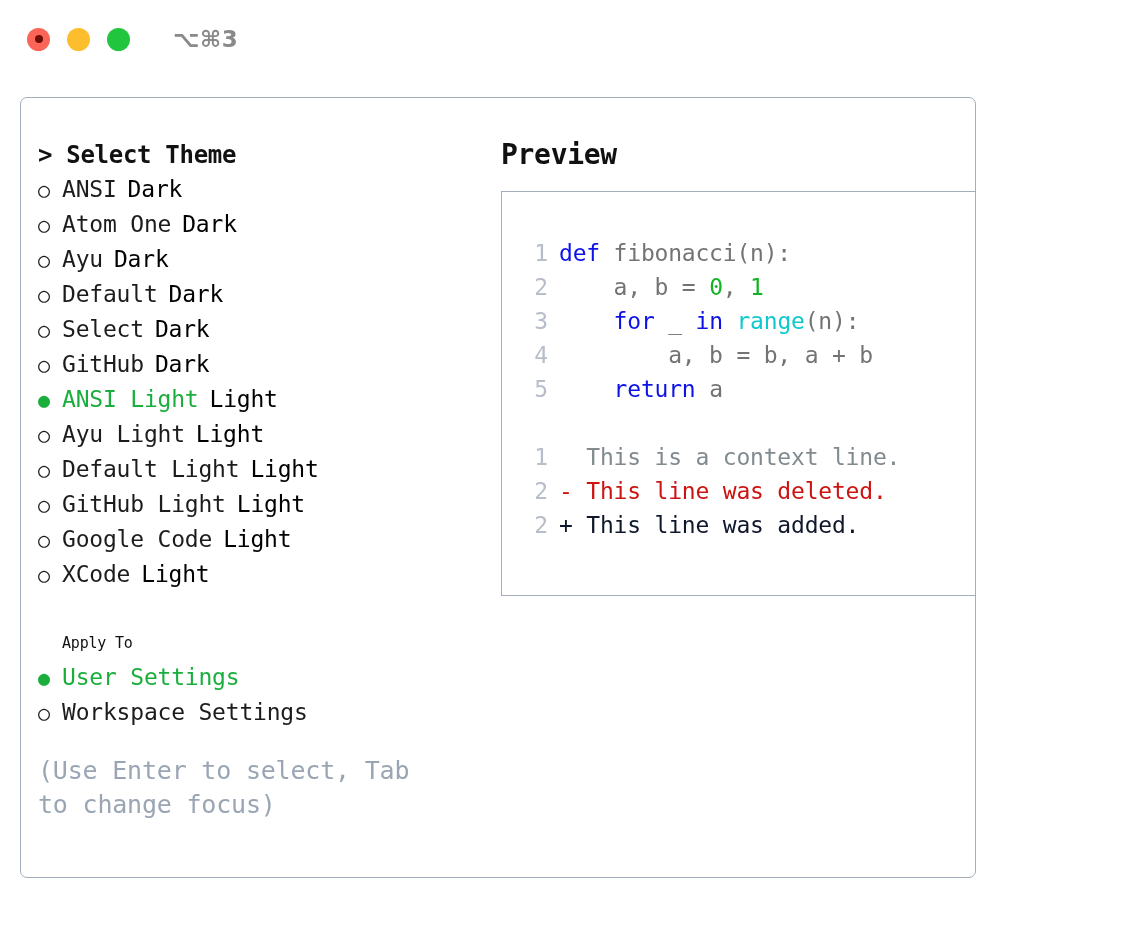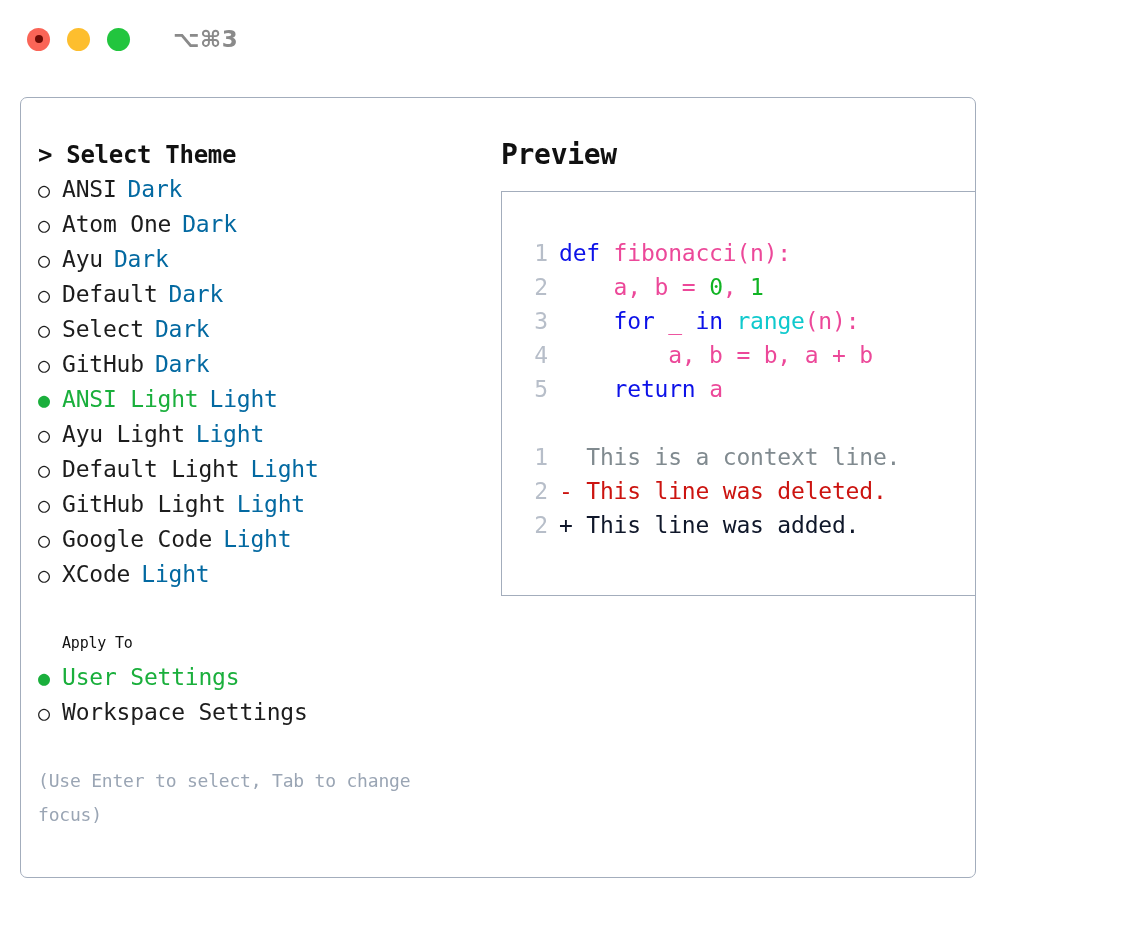--- a/index.html
+++ b/index.html
@@ -112,37 +112,37 @@
     width: 24px;
     flex: 0 0 24px;
     font-size: 20px;
     line-height: 34px;
   }
   .bullet-on  { color: #1aaf3c; }
   .bullet-off { color: #1c1c1c; }
 
   .opt-name      { color: #1c1c1c; }
   .opt-name.sel  { color: #1aaf3c; }
-  .opt-tag       { color: #0369a1; margin-left: 11px; }
+  .opt-tag       { color: #000000; margin-left: 11px; }
 
   .spacer-sm { height: 34px; }
 
   #apply-title {
     font-size: 15px;
     color: #111111;
     line-height: 34px;
     white-space: pre;
     padding-left: 24px;
     letter-spacing: -0.2px;
   }
 
   #hint {
-    margin-top: 34px;
+    margin-top: 24px;
     color: #9aa5b4;
-    font-size: 18px;
+    font-size: 25px;
     line-height: 34px;
     width: 405px;
     letter-spacing: -0.2px;
   }
 
   
   #preview-column {
     position: absolute;
     left: 480px;
     top: 40px;
@@ -177,21 +177,21 @@
   }
   .lnum {
     flex: 0 0 32px;
     width: 32px;
     text-align: right;
     color: #b7bec9;
     margin-right: 11px;
   }
   .code-blank { height: 34px; }
 
-  .tok-plain { color: #ec4899; }
+  .tok-plain { color: #737373; }
   .tok-kw    { color: #0d12e8; }
   .tok-num   { color: #11b424; }
   .tok-fn    { color: #0fc9cd; }
 
   .diff-ctx { color: #808a8f; }
   .diff-del { color: #cc1410; }
   .diff-add { color: #0f172a; }
 </style>
 </head>
 <body>

